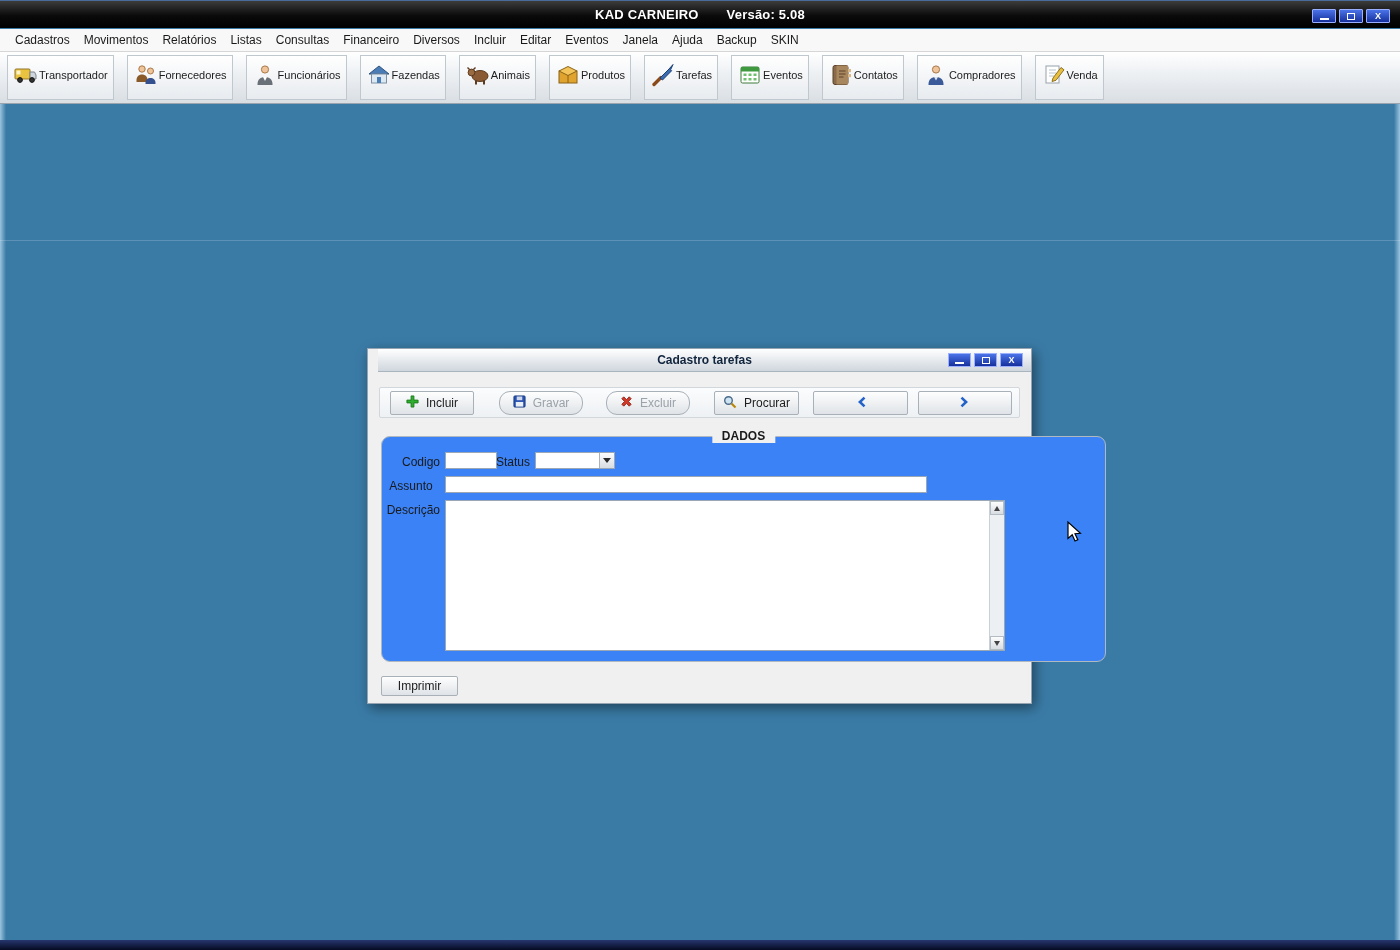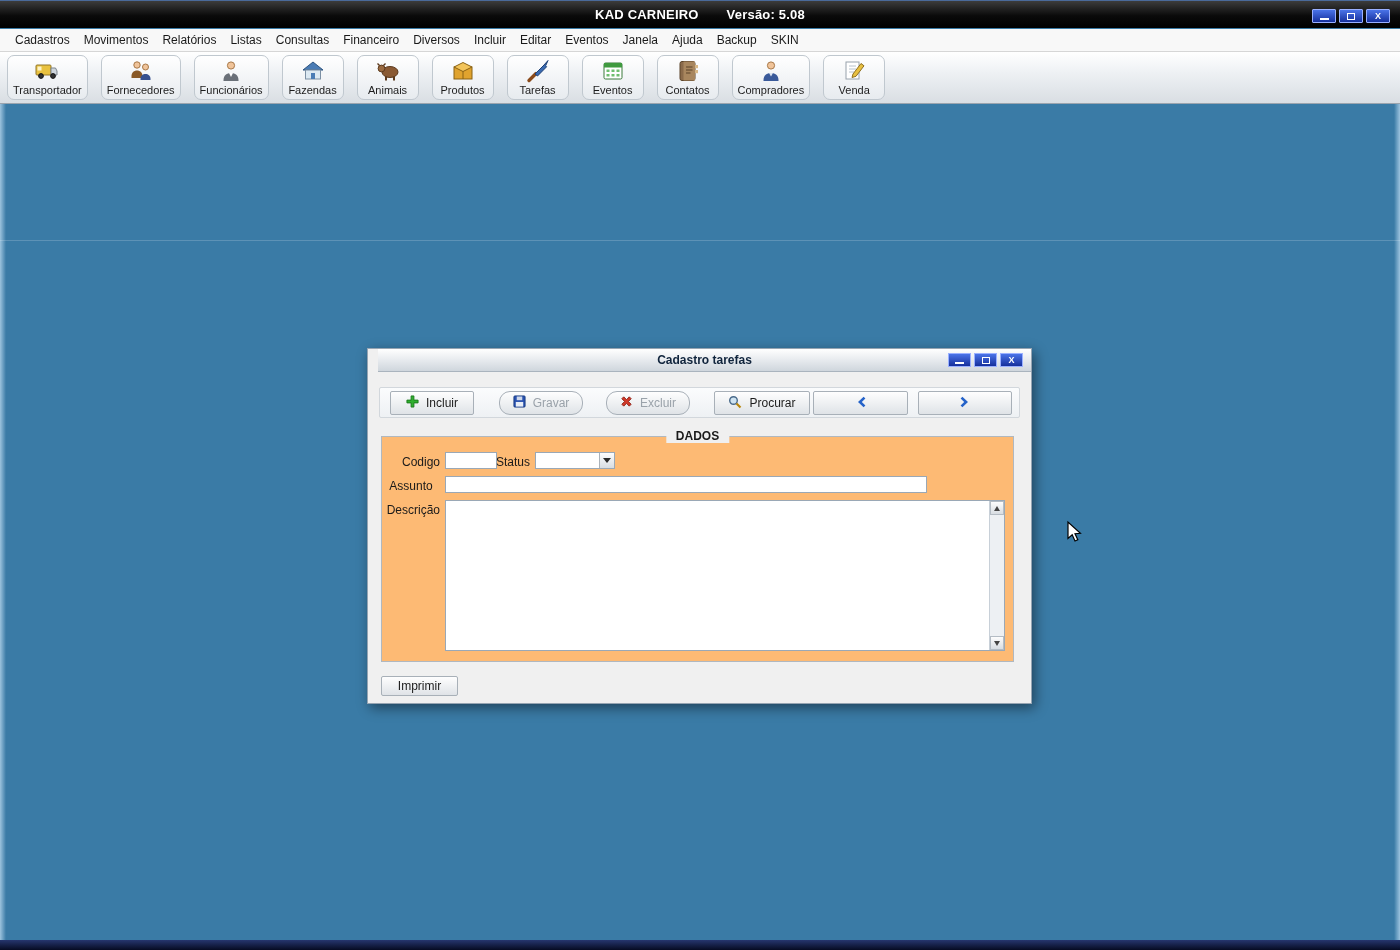--- a/index.html
+++ b/index.html
@@ -22,23 +22,23 @@
 
   .menubar { position:absolute; left:0; top:29px; width:1400px; height:23px;
     background:#f8f8f8; border-bottom:1px solid #d6d6d6; display:flex; align-items:center;
     padding-left:8px; font-size:12px; color:#1a1a1a; }
   .menu-item { padding:3px 7px; cursor:default; }
 
   .toolbar { position:absolute; left:0; top:52px; width:1400px; height:52px;
     background:linear-gradient(180deg,#ffffff 0%,#eef1f4 40%,#d9dee3 100%);
     border-bottom:1px solid #9aa4ae; display:flex; align-items:center; padding-left:7px; gap:13px; }
   .tb-btn { height:45px; min-width:62px; padding:2px 5px 7px 5px;
-    border:1px solid #c0c8cf; border-radius:7px;
+    border:1px solid #c0c8cf; border-radius:0;
     background:linear-gradient(180deg,#ffffff,#e7ebef);
-    display:flex; flex-direction:column; align-items:center; justify-content:flex-start;
+    display:flex; flex-direction:row; align-items:center; justify-content:flex-start;
     font-size:11px; color:#1c1c1c; white-space:nowrap; cursor:default; }
   .tb-icon { width:26px; height:26px; display:block; }
   .tb-label { line-height:13px; }
 
   
   .workspace { position:absolute; left:0; top:104px; width:1400px; height:836px; background:#3a7ba6; }
   .edge-left { position:absolute; left:0; top:0; bottom:0; width:6px;
     background:linear-gradient(90deg,#9cc3de,rgba(156,195,222,0)); }
   .edge-right { position:absolute; right:0; top:0; bottom:0; width:6px;
     background:linear-gradient(270deg,#9cc3de,rgba(156,195,222,0)); }
@@ -63,26 +63,26 @@
     background:linear-gradient(180deg,#fbfcfd,#eef1f4); }
   .act-btn { position:absolute; top:3px; height:24px;
     background:linear-gradient(180deg,#fefefe,#dfe3e7);
     border:1px solid #a8b0b8; border-radius:2px;
     display:flex; align-items:center; justify-content:center; gap:7px;
     font-size:12px; color:#1c1c1c; cursor:default; }
   .act-btn.disabled { color:#9aa2aa;border-radius:11px; }
   .btn-incluir { left:10px;  width:84px; }
   .btn-gravar  { left:119px; width:84px; }
   .btn-excluir { left:226px; width:84px; }
-  .btn-procurar{ left:334px; width:96px; }
+  .btn-procurar{ left:334px; width:85px; }
   .btn-prev    { left:433px; width:95px; }
   .btn-next    { left:538px; width:94px; }
 
-  .groupbox { position:absolute; left:13px; top:87px; width:633px; height:226px;
-    border:1px solid #b0b8c0; border-radius:0; background:#fdba74; }
+  .groupbox { position:absolute; left:13px; top:87px; width:725px; height:226px;
+    border:1px solid #b0b8c0; border-radius:9px; background:#3b82f6; }
   .groupbox-title { position:absolute; top:-8px; left:50%; transform:translateX(-50%);
     background:#f0f0f0; padding:0 10px; font-size:12px; font-weight:bold; color:#1a1a1a; }
 
   .fld-label { position:absolute; font-size:12px; color:#1a1a1a; text-align:right; width:58px; left:0; }
   .txt { position:absolute; background:#fff; border:1px solid #9aa8b6; font-size:12px;
     font-family:"Liberation Sans",sans-serif; padding:0 3px; }
   .lbl-codigo { top:18px; }
   .in-codigo  { left:63px; top:15px; width:52px; height:17px; }
   .lbl-status { top:18px; left:92px; width:56px; }
   .combo { position:absolute; left:153px; top:15px; width:80px; height:17px;

